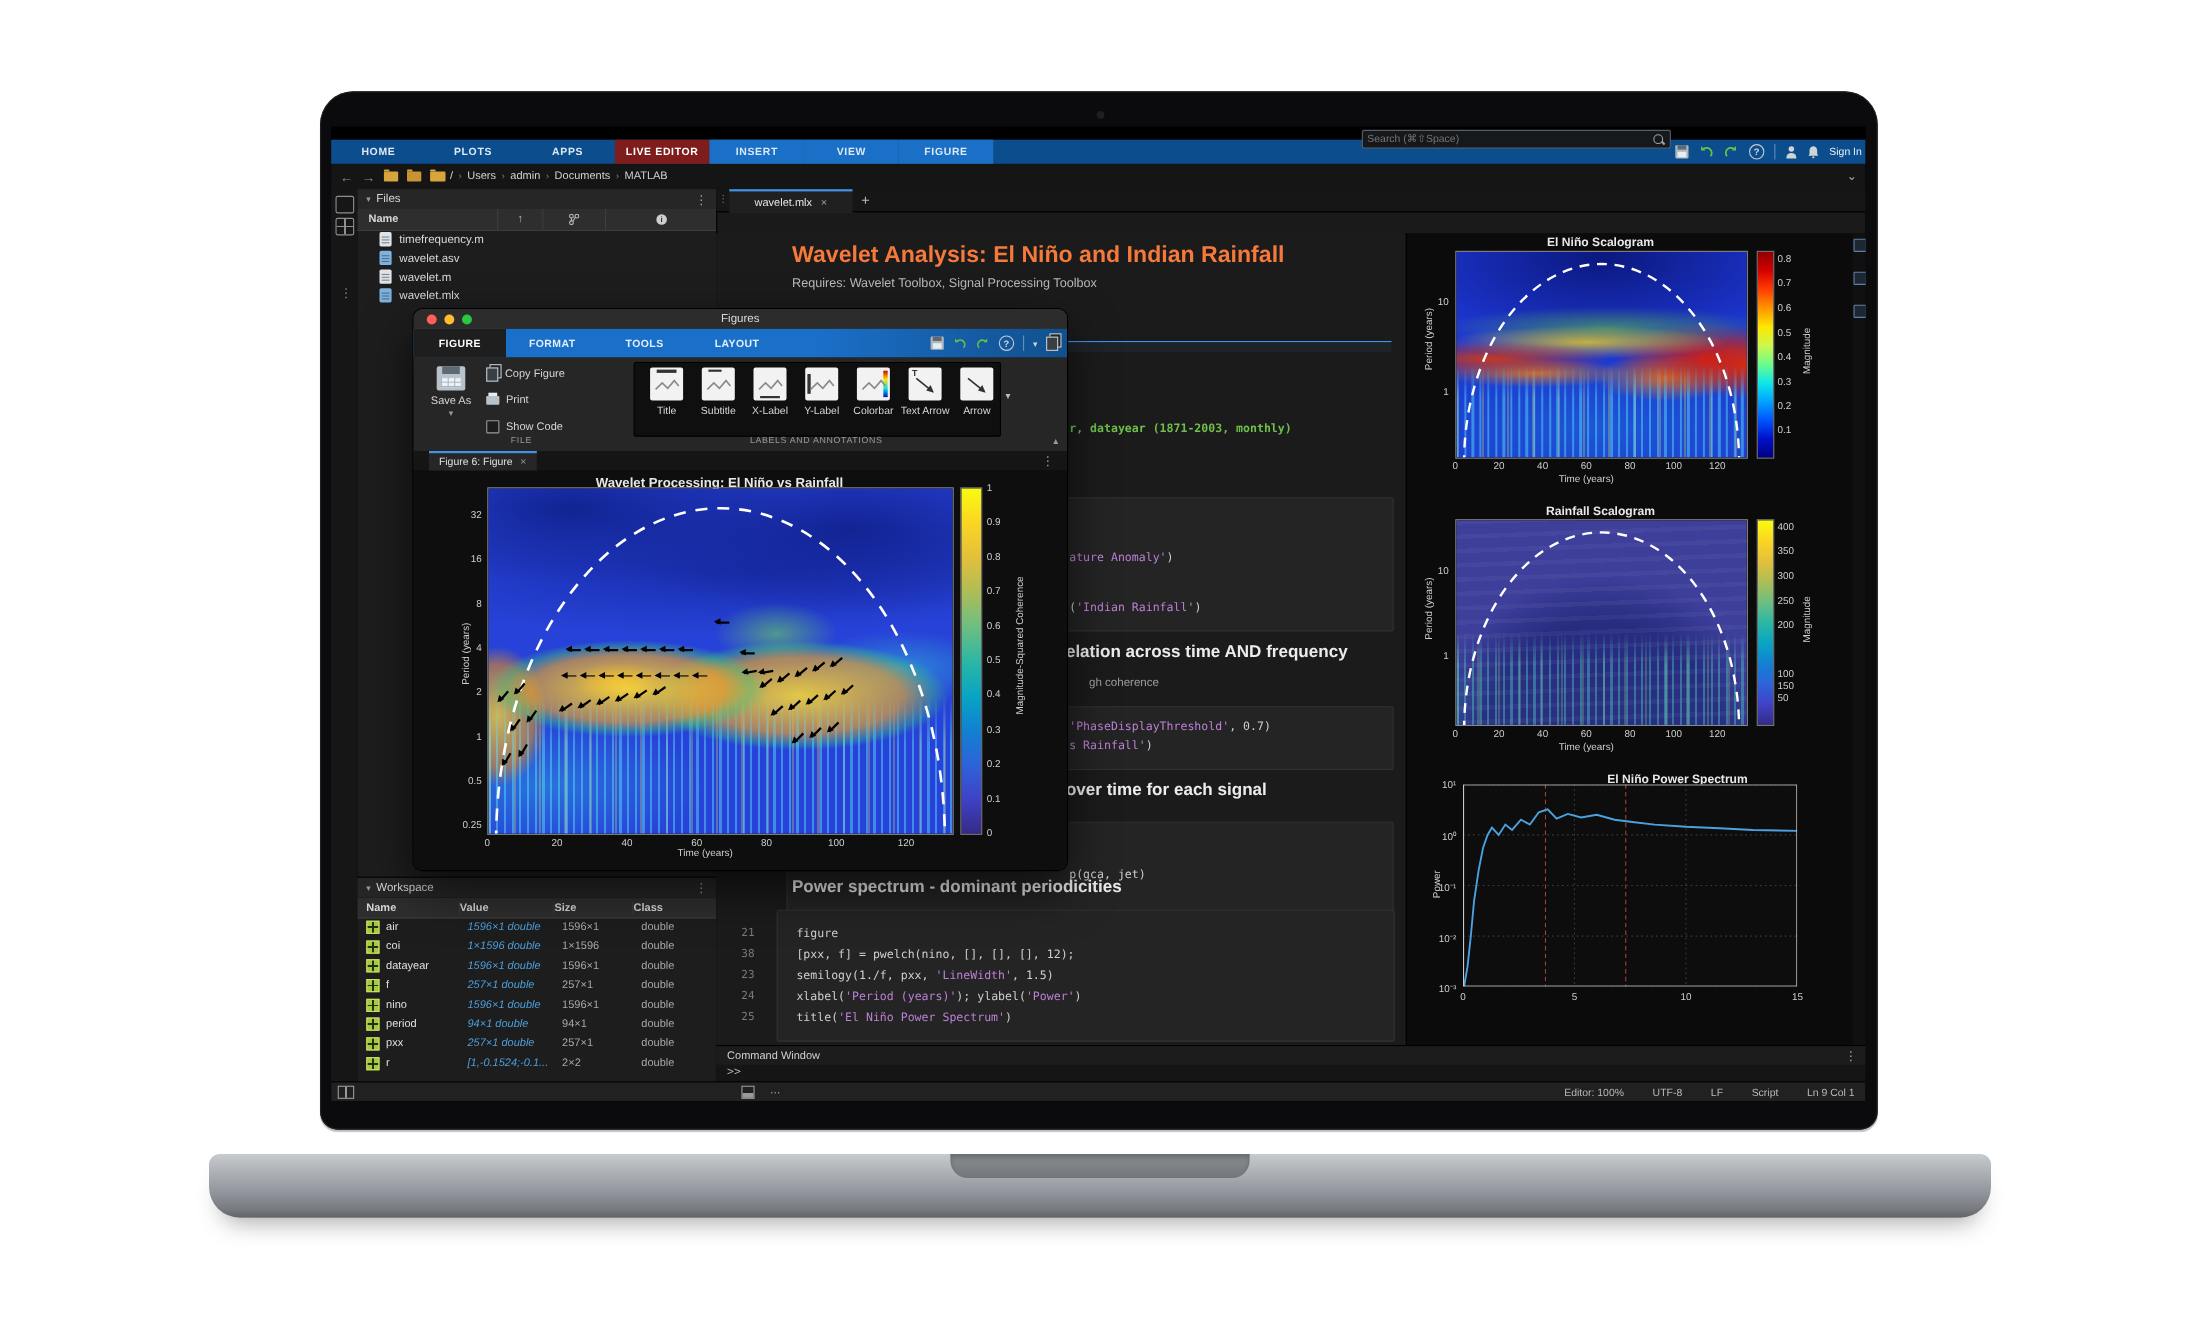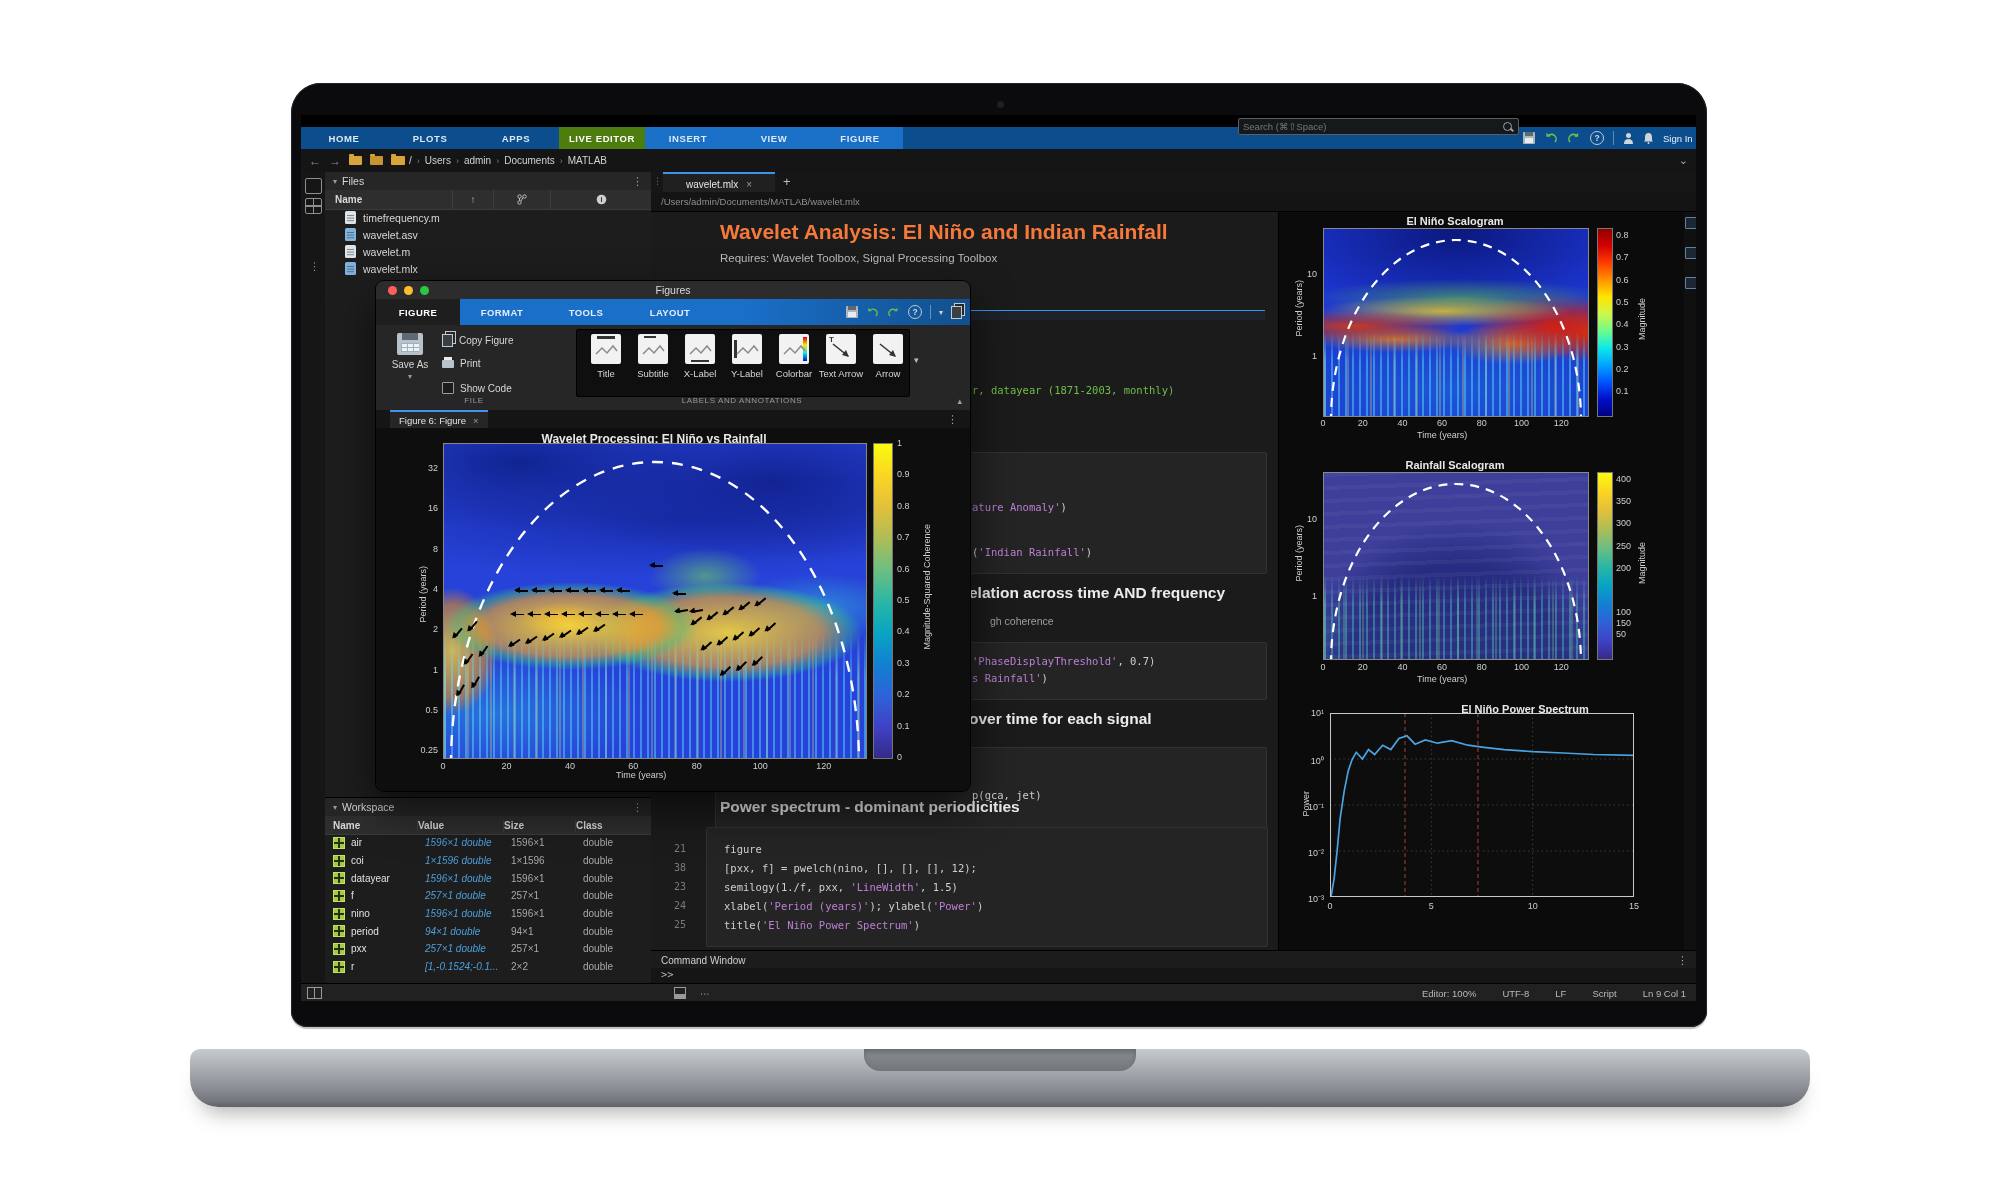--- a/index.html
+++ b/index.html
@@ -14,21 +14,21 @@
     border-radius:10px 10px 28px 28px;box-shadow:0 16px 22px -12px rgba(0,0,0,.35);}
   #base-notch{position:absolute;left:674px;top:0;width:272px;height:22px;border-radius:0 0 16px 16px;
     background:linear-gradient(#9income 0,#000 0);background:linear-gradient(#898d92,#73777c);
     box-shadow:inset 0 3px 5px rgba(0,0,0,.25);}
   
   #screen{position:absolute;left:10px;top:32px;width:1395px;height:886px;background:#000;overflow:hidden;}
   
   #toolstrip{position:absolute;left:0;top:12px;width:1395px;height:22px;background:#0c4e8d;display:flex;align-items:stretch;}
   .ts-tab{color:#dce9f5;font-size:9.5px;font-weight:bold;letter-spacing:.6px;display:flex;align-items:center;justify-content:center;width:86px;cursor:default;}
   .ts-tab.ctx{background:#1a6fc6;}
-  .ts-tab.active{background:#4d7c0f;color:#fff;}
+  .ts-tab.active{background:#7f1d1d;color:#fff;}
   #ts-search{position:absolute;left:937px;top:3px;width:279px;height:15px;background:#16191c;border:1px solid #5a5e63;border-radius:2px;display:flex;align-items:center;}
   #ts-search input{flex:1;background:transparent;border:none;outline:none;color:#a8a8a8;font-size:9.5px;padding:0 4px;font-family:"Liberation Sans",sans-serif;}
   .mag{width:7px;height:7px;border:1.4px solid #9aa0a6;border-radius:50%;position:relative;margin-right:6px;}
   .mag::after{content:"";position:absolute;left:6px;top:6px;width:4px;height:1.6px;background:#9aa0a6;transform:rotate(45deg);}
   .ts-icons{position:absolute;top:0;height:22px;display:flex;align-items:center;gap:9px;}
   .icon-floppy{width:12px;height:12px;background:#aeb6bd;border-radius:1px;position:relative;}
   .icon-floppy::before{content:"";position:absolute;left:2px;top:0;width:8px;height:4px;background:#5d6a74;}
   .icon-floppy::after{content:"";position:absolute;left:2px;top:6px;width:8px;height:5px;background:#e8edf1;}
   .icon-help{width:12px;height:12px;border-radius:50%;border:1.3px solid #c4c9ce;color:#d7dbe0;font-size:8.5px;font-weight:bold;display:flex;align-items:center;justify-content:center;}
   .vsep{width:1px;height:14px;background:rgba(255,255,255,.35);}
@@ -374,32 +374,29 @@
       </div>
 
       <div id="edit-tabbar">
         <span id="edit-grip">⋮</span>
         <div id="edit-tab">
           <span>wavelet.mlx</span>
           <span style="color:#9a9a9a;">×</span>
         </div>
         <span id="edit-plus">+</span>
       </div>
-      <div id="pathbar">
-          <span>/Users/admin/Documents/MATLAB/wavelet.mlx</span>
-        </div>
 
       <div id="editor">
         <div id="ed-title">Wavelet Analysis: El Niño and Indian Rainfall</div>
         <div id="ed-sub">Requires: Wavelet Toolbox, Signal Processing Toolbox</div>
         <div id="sec-line"></div>
         <div class="ed-block" style="top:240px;height:120px;"></div>
         <div class="ed-block" style="top:430px;height:56px;"></div>
         <div class="ed-block" style="top:535px;height:125px;"></div>
-        <div class="frag k-mono" id="frag-0" style="left:321px;top:172px;"><span class="tk-m">r, datayear (1871-2003, monthly)</span></div>
+        <div class="frag k-mono" id="frag-0" style="left:321px;top:172px;font-weight:bold;"><span class="tk-m">r, datayear (1871-2003, monthly)</span></div>
         <div class="frag k-mono" id="frag-1" style="left:321px;top:289px;"><span class="tk-s">ature Anomaly'</span><span class="tk-c">)</span></div>
         <div class="frag k-mono" id="frag-2" style="left:321px;top:334px;"><span class="tk-c">(</span><span class="tk-s">'Indian Rainfall'</span><span class="tk-c">)</span></div>
         <div class="frag k-h" id="frag-3" style="left:318px;top:372px;"><span class="tk-h">elation across time AND frequency</span></div>
         <div class="frag k-sub" id="frag-4" style="left:318px;top:403px;"><span class="tk-sub">gh coherence</span></div>
         <div class="frag k-mono" id="frag-5" style="left:321px;top:443px;"><span class="tk-s">'PhaseDisplayThreshold'</span><span class="tk-c">, 0.7)</span></div>
         <div class="frag k-mono" id="frag-6" style="left:321px;top:460px;"><span class="tk-s">s Rainfall'</span><span class="tk-c">)</span></div>
         <div class="frag k-h" id="frag-7" style="left:318px;top:498px;"><span class="tk-h">over time for each signal</span></div>
         <div class="frag k-mono" id="frag-8" style="left:321px;top:577px;"><span class="tk-c">p(gca, jet)</span></div>
         <div class="frag k-mono" id="frag-9" style="left:321px;top:637px;"><span class="tk-c">ap(gca, parula)</span></div>
         <div id="sec2-title">Power spectrum - dominant periodicities</div>

